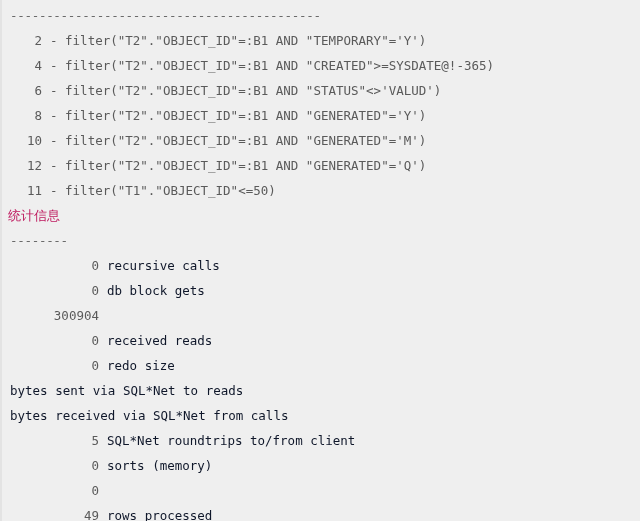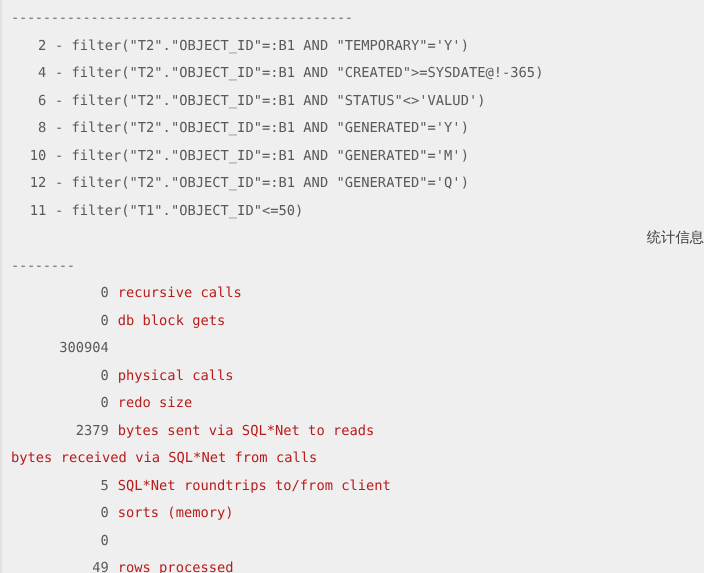--- a/index.html
+++ b/index.html
@@ -59,38 +59,37 @@
     color: #5a5a5a;
     font-size: 12.5px;
     white-space: pre;
   }
   .cjk-line {
     height: 25px;
     line-height: 25px;
     padding-left: 6px;
     font-family: Liberation Sans, sans-serif;
     font-size: 13px;
-    color: #404040;
-    text-align: right;
+    color: #be185d;
   }
   .stat-row {
     display: flex;
     height: 25px;
     line-height: 25px;
   }
   .stat-value {
     width: 97px;
     flex: 0 0 97px;
     text-align: right;
     color: #5a5a5a;
     font-size: 12.5px;
   }
   .stat-label {
     padding-left: 8px;
-    color: #b91c1c;
+    color: #0f172a;
     font-size: 12.5px;
     white-space: pre;
   }
   .spacer-3 { height: 3px; }
 </style>
 </head>
 <body>
 
 <div id="console">
 
@@ -152,30 +151,29 @@
       <span class="stat-value">0</span>
       <span class="stat-label">db block gets</span>
     </div>
 
     <div class="stat-row">
       <span class="stat-value">300904</span>
     </div>
 
     <div class="stat-row">
       <span class="stat-value">0</span>
-      <span class="stat-label">physical calls</span>
+      <span class="stat-label">received reads</span>
     </div>
 
     <div class="stat-row">
       <span class="stat-value">0</span>
       <span class="stat-label">redo size</span>
     </div>
 
     <div class="stat-row">
-      <span class="stat-value">2379</span>
       <span class="stat-label">bytes sent via SQL*Net to reads</span>
     </div>
 
     <div class="stat-row">
       <span class="stat-label">bytes received via SQL*Net from calls</span>
     </div>
 
     <div class="stat-row">
       <span class="stat-value">5</span>
       <span class="stat-label">SQL*Net roundtrips to/from client</span>

